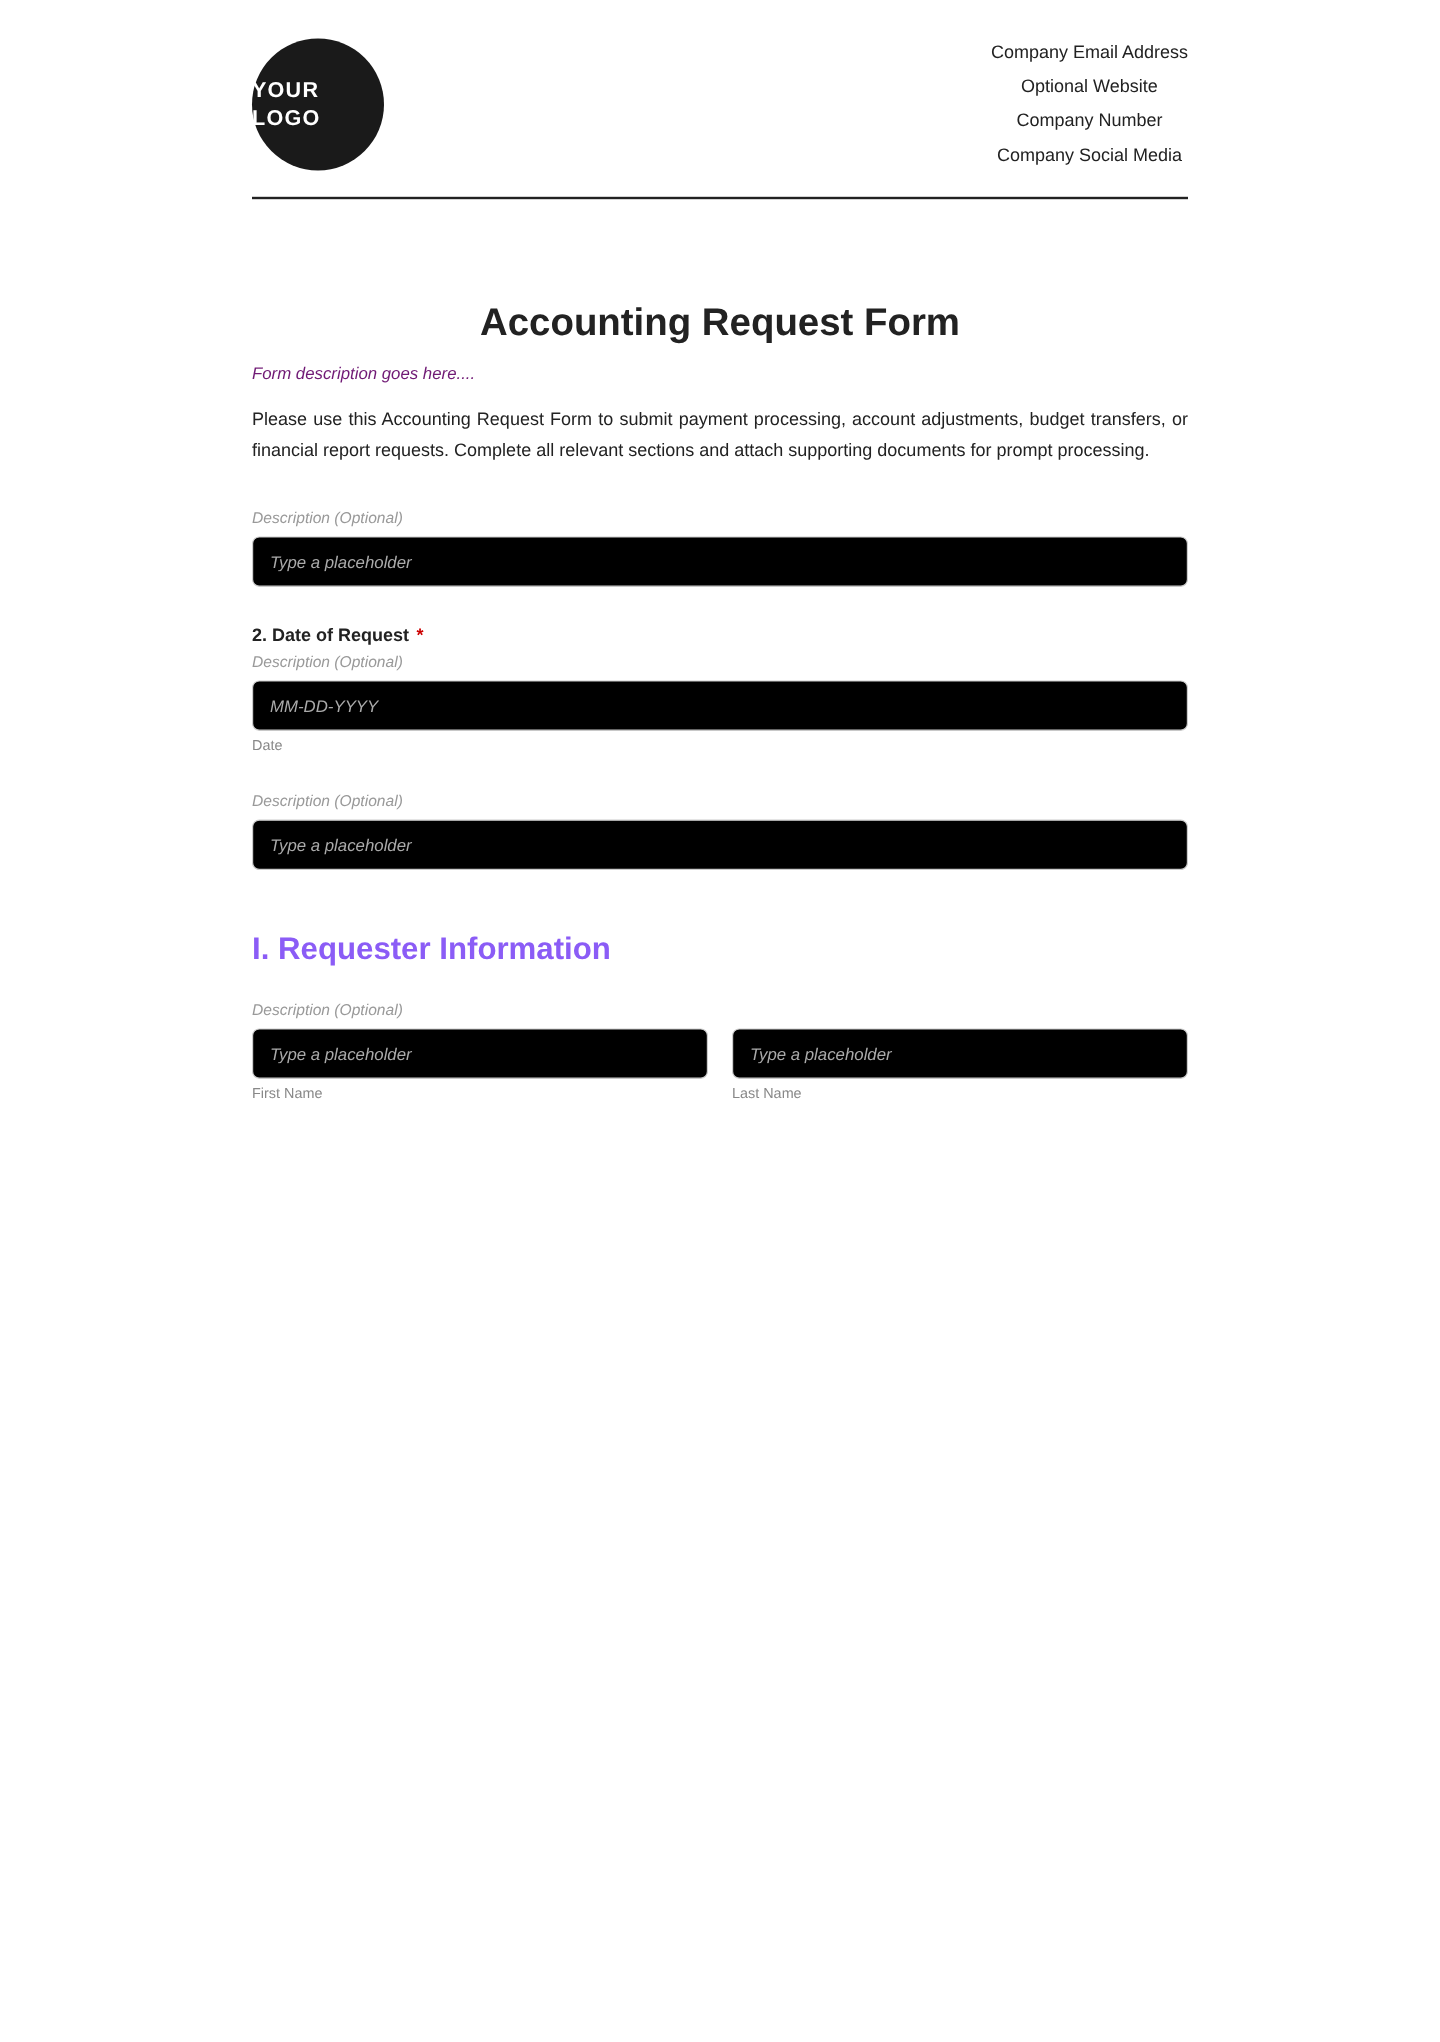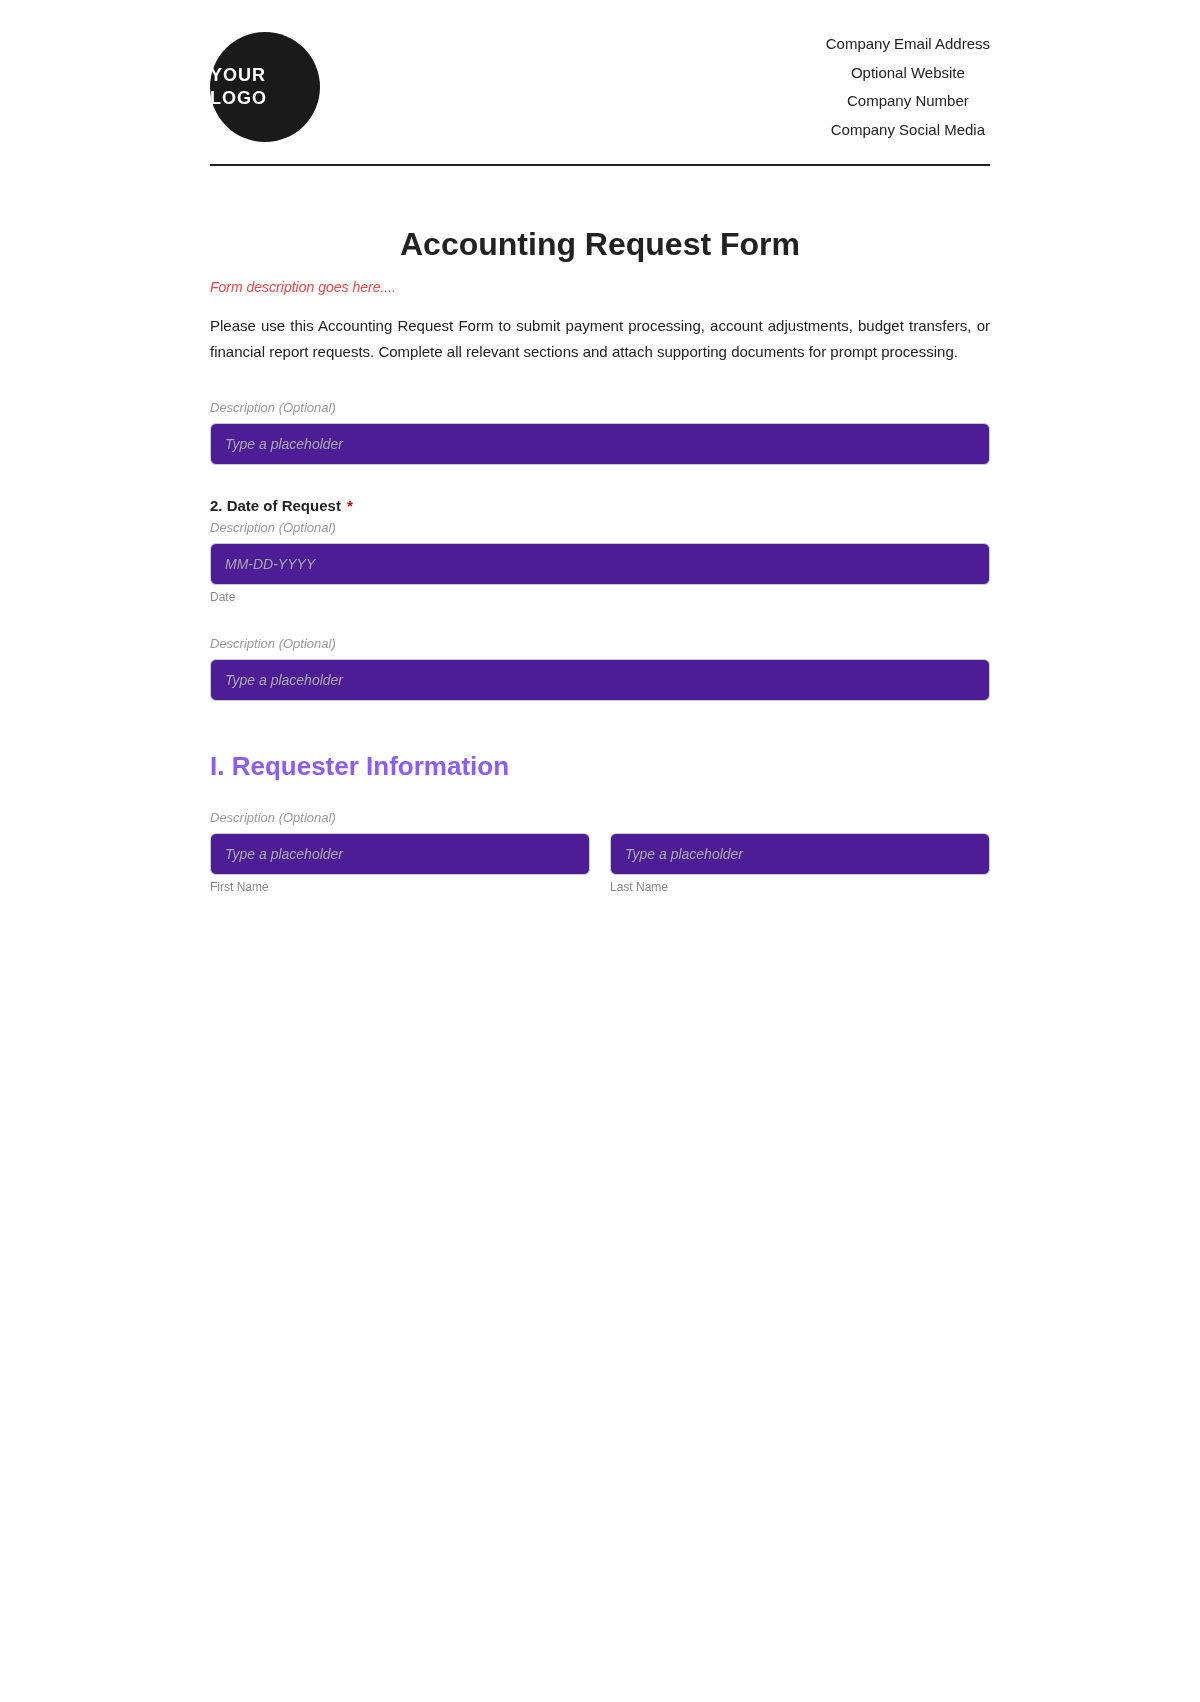--- a/index.html
+++ b/index.html
@@ -49,34 +49,34 @@
     }
 
     .header-divider {
       height: 2px;
       background: #222222;
       margin: 0 60px;
     }
 
     
     .main-content {
-      padding: 40px 60px 60px 60px;
+      padding: 64px 60px 60px 60px;
     }
 
     .form-title {
       text-align: center;
       font-size: 32px;
       font-weight: bold;
       margin-bottom: 16px;
       margin-top: 20px;
     }
 
     .form-description-italic {
       font-style: italic;
-      color: #ef4444;
+      color: #701a75;
       font-size: 14px;
       margin-bottom: 18px;
     }
 
     .form-intro-text {
       font-size: 15px;
       line-height: 1.7;
       text-align: justify;
       margin-bottom: 36px;
       color: #222222;
@@ -106,21 +106,21 @@
       margin-bottom: 8px;
     }
 
     .field-input {
       width: 100%;
       border: 1px solid #cccccc;
       border-radius: 6px;
       padding: 12px 14px;
       font-size: 14px;
       color: #aaaaaa;
-      background: #4c1d95;
+      background: #000000;
       outline: none;
     }
 
     .field-input::placeholder {
       color: #aaaaaa;
       font-style: italic;
     }
 
     .field-sublabel {
       font-size: 12px;

